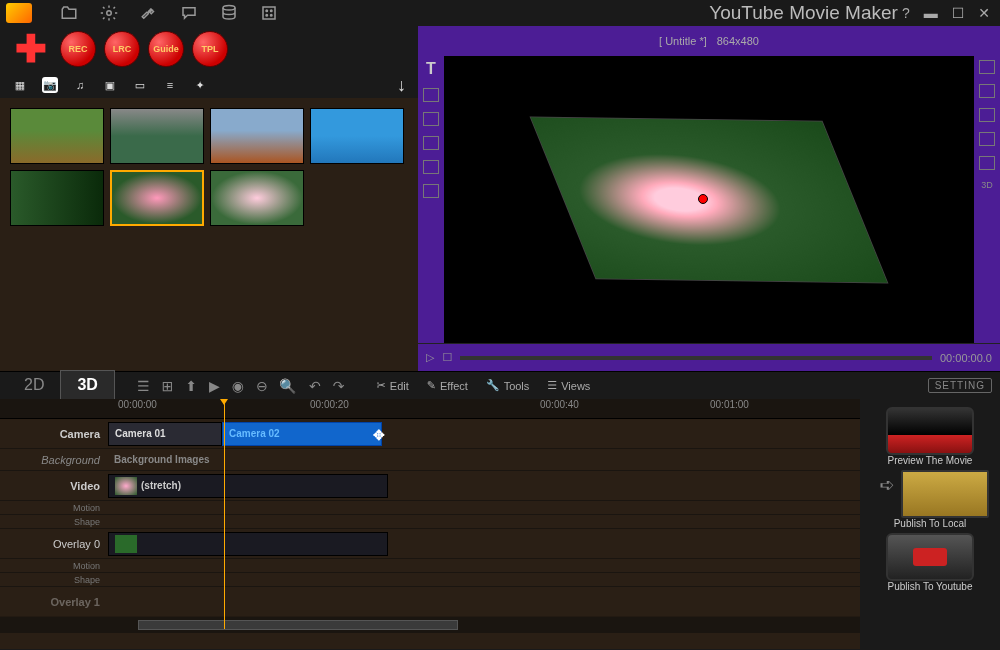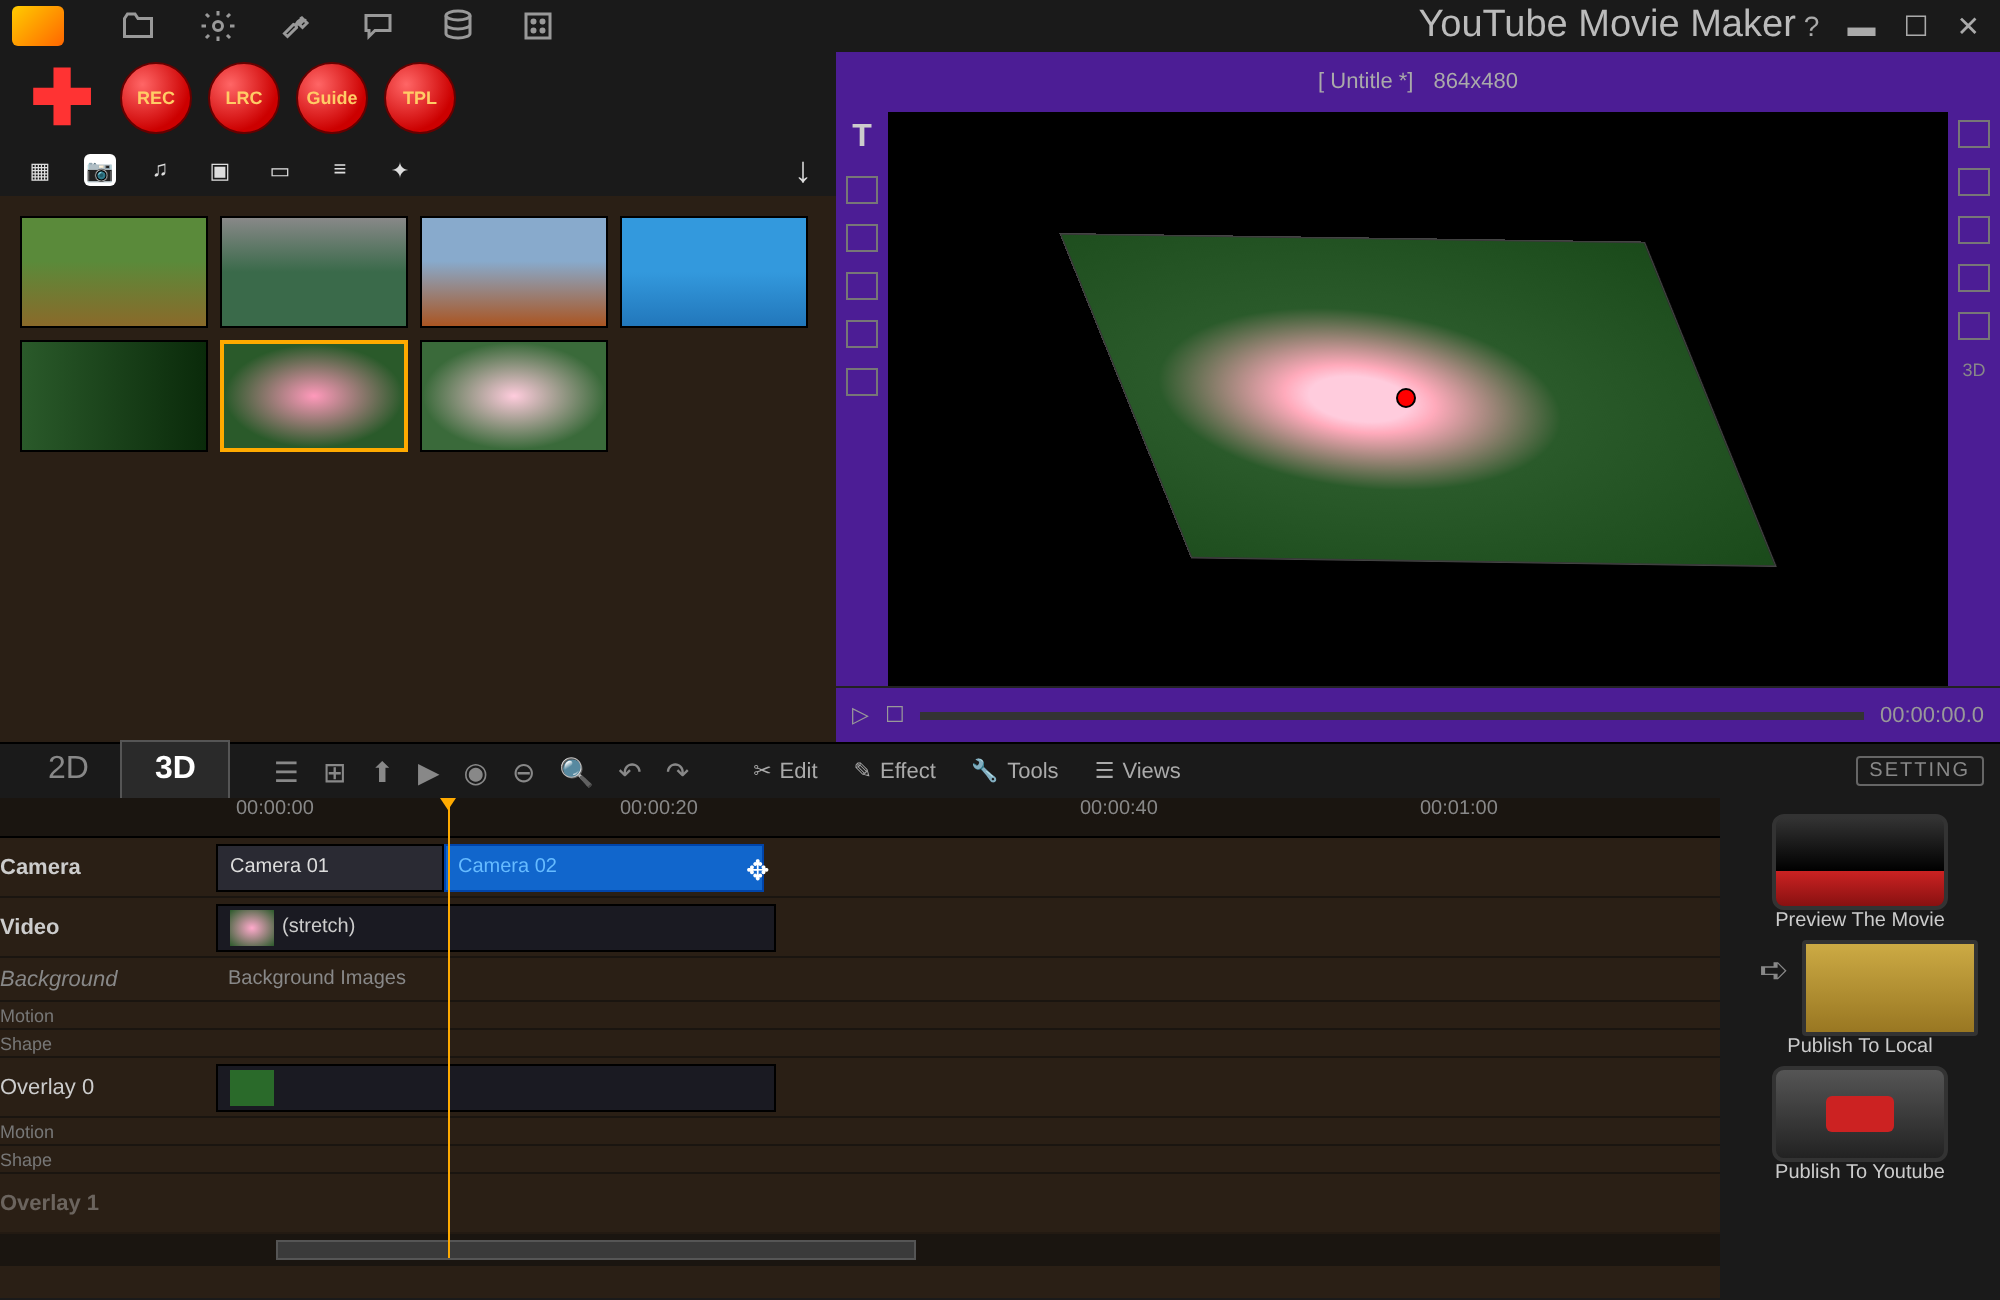--- a/index.html
+++ b/index.html
@@ -61,26 +61,26 @@
 .setting-btn { border: 1px solid #666; padding: 1px 6px; font-size: 10px; color: #888; cursor: pointer; border-radius: 2px; letter-spacing: 1px; }
 
 .timeline-area { display: flex; height: 250px; }
 .timeline { flex: 1; background: #2a1f15; display: flex; flex-direction: column; position: relative; }
 .time-ruler { height: 20px; background: #1a1510; color: #888; display: flex; padding-left: 108px; position: relative; font-size: 10px; border-bottom: 1px solid #000; }
 .time-ruler .tick { position: absolute; }
 .playhead { position: absolute; left: 224px; top: 0; bottom: 20px; width: 1px; background: #ffaa00; z-index: 5; }
 .playhead::before { content: ''; position: absolute; top: 0; left: -4px; border: 4px solid transparent; border-top: 6px solid #ffaa00; }
 .track { height: 30px; display: flex; align-items: center; border-bottom: 1px solid #1a1510; }
 .track.sub { height: 14px; }
-.track-label { width: 108px; text-align: left; padding-right: 8px; font-size: 11px; color: #ccc; }
+.track-label { width: 108px; text-align: right; padding-right: 8px; font-size: 11px; color: #ccc; }
 .track.sub .track-label { font-size: 9px; color: #777; }
 .track.bg { height: 22px; }
 .track.bg .track-label { font-style: italic; color: #888; }
 .track-content { flex: 1; height: 100%; display: flex; align-items: center; position: relative; }
-.clip { height: 24px; position: absolute; left: 0; display: flex; align-items: center; padding: 0 6px; font-size: 10px; }
+.clip { height: 24px; position: absolute; left: 0; display: flex; align-items: center; padding: 0 6px; font-size: 10px; font-weight: bold; }
 .clip.cam1 { background: #2a2a33; color: #ddd; width: 114px; border: 1px solid #000; }
 .clip.cam2 { background: #1166cc; color: #66bbff; width: 160px; left: 114px; border: 1px solid #0044aa; }
 .clip.bg { background: #2a1f15; color: #888; width: 600px; height: 18px; }
 .clip.video { background: #1a1a22; color: #ccc; width: 280px; border: 1px solid #000; }
 .clip.overlay { background: #1a1a22; width: 280px; border: 1px solid #000; height: 24px; }
 .clip .tiny-thumb { width: 22px; height: 18px; background: radial-gradient(#ffaacc,#2a5a2a); margin-right: 4px; }
 .clip.overlay .tiny-thumb { background: #2a6a2a; }
 .move-cursor { position: absolute; left: 150px; top: 4px; color: #fff; font-size: 14px; z-index: 6; }
 .hscroll { height: 16px; background: #1a1510; display: flex; align-items: center; padding-left: 108px; }
 .hscroll-thumb { height: 10px; width: 320px; background: #3a3a3a; margin-left: 30px; border: 1px solid #555; }
@@ -239,35 +239,35 @@
     <div class="track">
       <div class="track-label" style="font-weight:bold">Camera</div>
       <div class="track-content">
         <div class="clip cam1">Camera 01</div>
         <div class="clip cam2">
           <span>Camera 02</span>
           <span class="move-cursor">✥</span>
         </div>
       </div>
     </div>
+    <div class="track bg">
+      <div class="track-label">Background</div>
+      <div class="track-content">
+          <div class="clip bg">Background Images</div>
+        </div>
+    </div>
     <div class="track">
       <div class="track-label" style="font-weight:bold">Video</div>
       <div class="track-content">
           <div class="clip video">
             <div class="tiny-thumb"></div>
             <span>(stretch)</span>
           </div>
         </div>
     </div>
-    <div class="track bg">
-      <div class="track-label">Background</div>
-      <div class="track-content">
-          <div class="clip bg">Background Images</div>
-        </div>
-    </div>
     <div class="track sub">
         <div class="track-label">Motion</div>
         <div class="track-content"></div>
       </div>
     <div class="track sub">
         <div class="track-label">Shape</div>
         <div class="track-content"></div>
       </div>
     <div class="track">
       <div class="track-label" style="font-weight:normal">Overlay 0</div>

